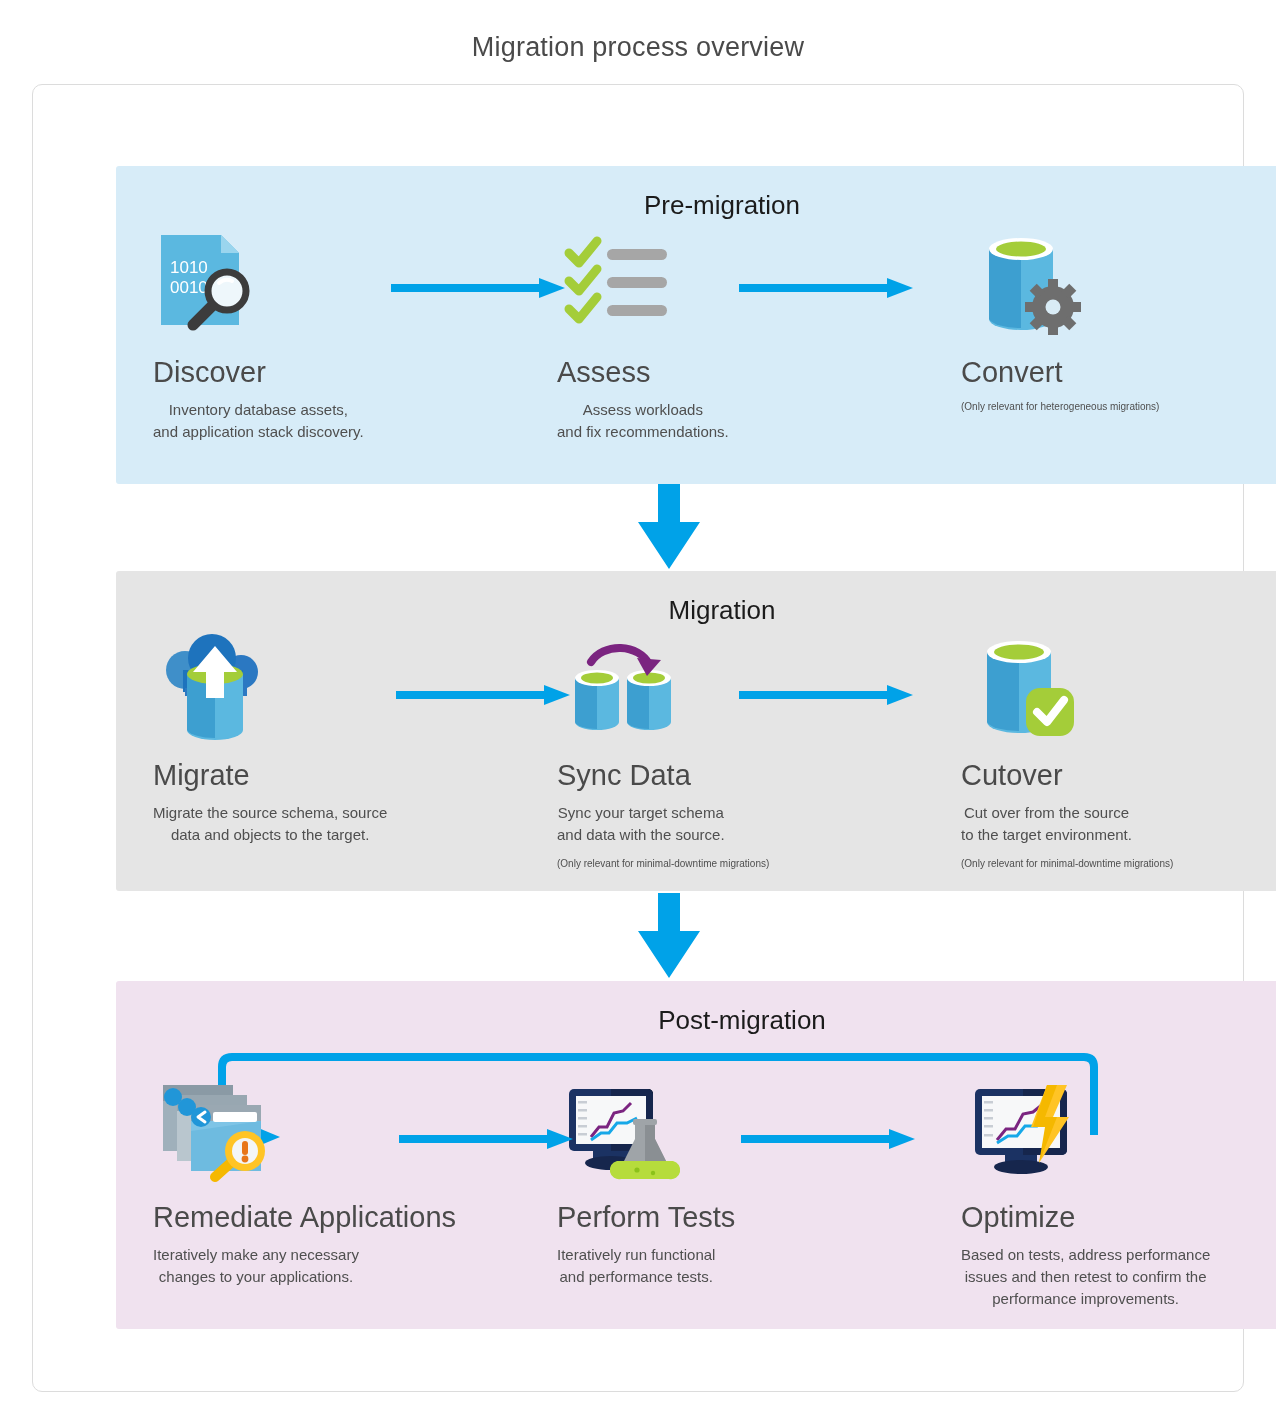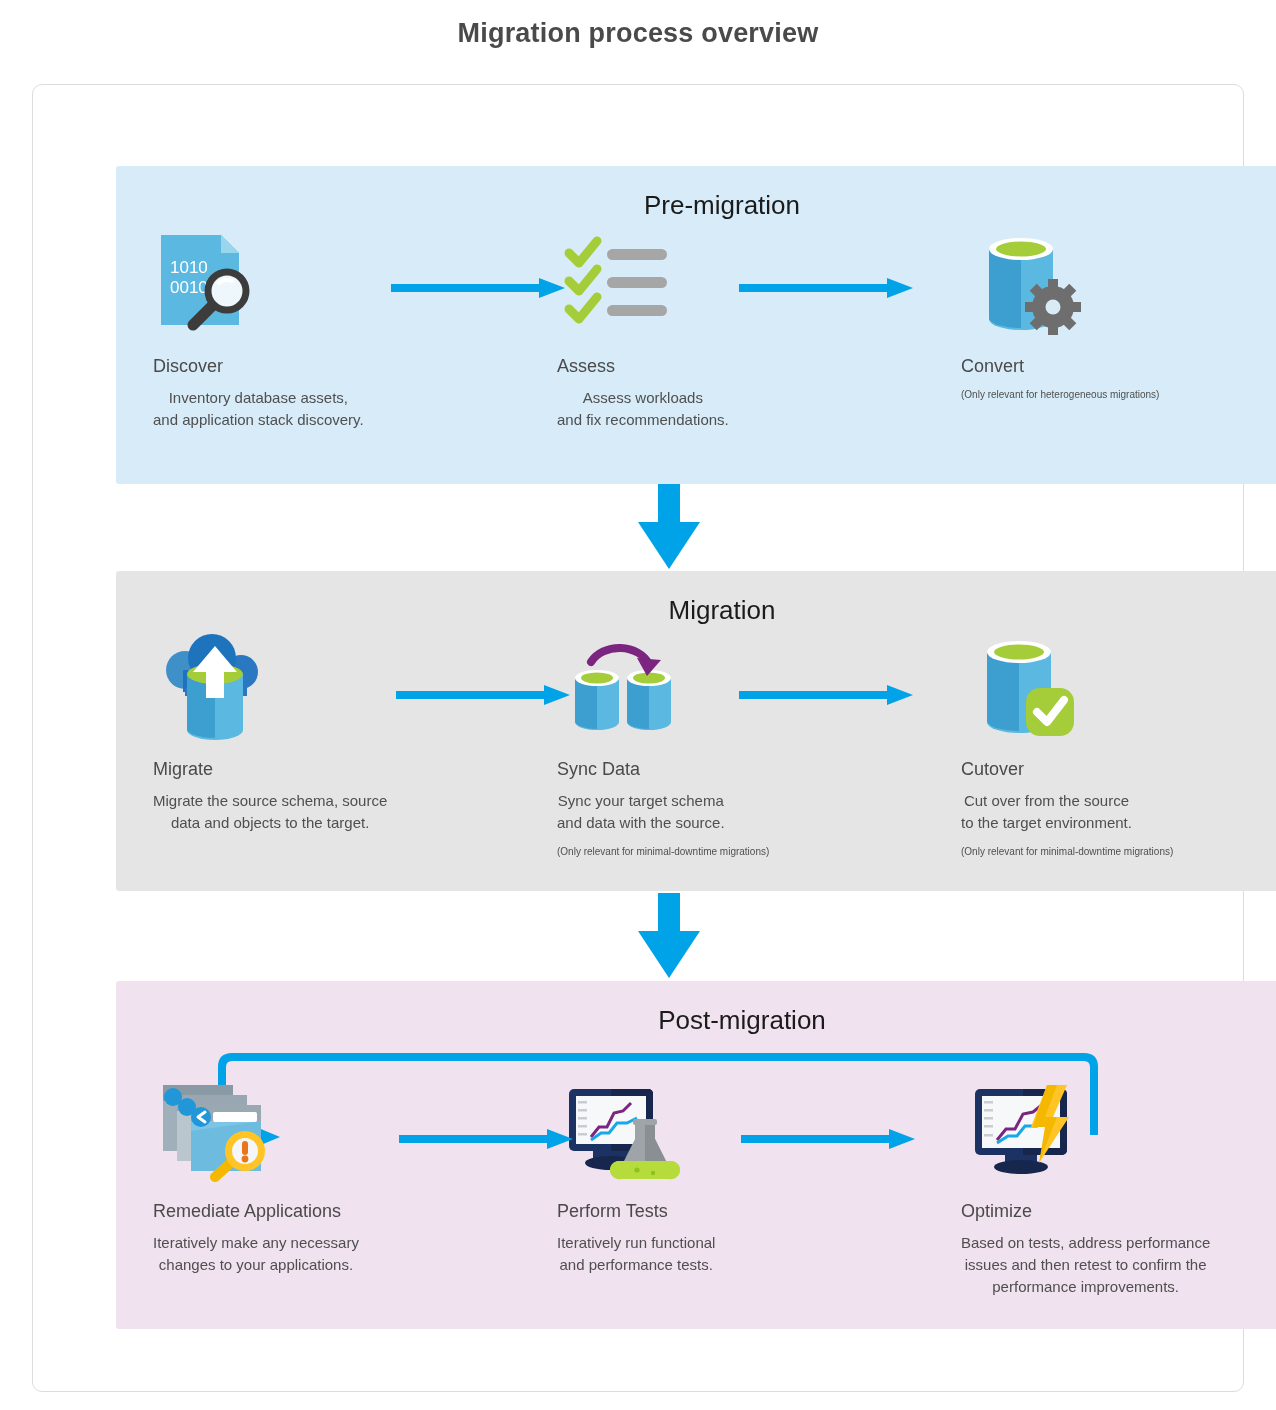--- a/index.html
+++ b/index.html
@@ -5,23 +5,23 @@
   * { box-sizing: border-box; margin: 0; padding: 0; }
   html, body {
     width: 1276px; height: 1410px;
     background: #ffffff;
     font-family: "Liberation Sans", sans-serif;
     overflow: hidden;
   }
   #page-title {
     text-align: center;
     font-size: 27px;
-    font-weight: 700;
+    font-weight: 400;
     color: #4a4a4a;
-    padding-top: 18px;
+    padding-top: 32px;
     letter-spacing: 0.2px;
   }
   #outer-card {
     position: absolute;
     left: 32px; top: 84px;
     width: 1212px; height: 1308px;
     border: 1px solid #dcdcdc;
     border-radius: 10px;
     background: #fff;
   }
@@ -54,21 +54,21 @@
     flex-direction: column;
     align-items: flex-start;
   }
   .icon-box {
     height: 120px;
     display: flex;
     align-items: center;
     justify-content: center;
   }
   .step-name {
-    font-size: 18px;
+    font-size: 29px;
     font-weight: 400;
     color: #4a4a4a;
     margin-top: 12px;
     white-space: nowrap;
   }
   .step-desc {
     font-size: 15px;
     color: #4f4f4f;
     text-align: center;
     line-height: 1.45;

